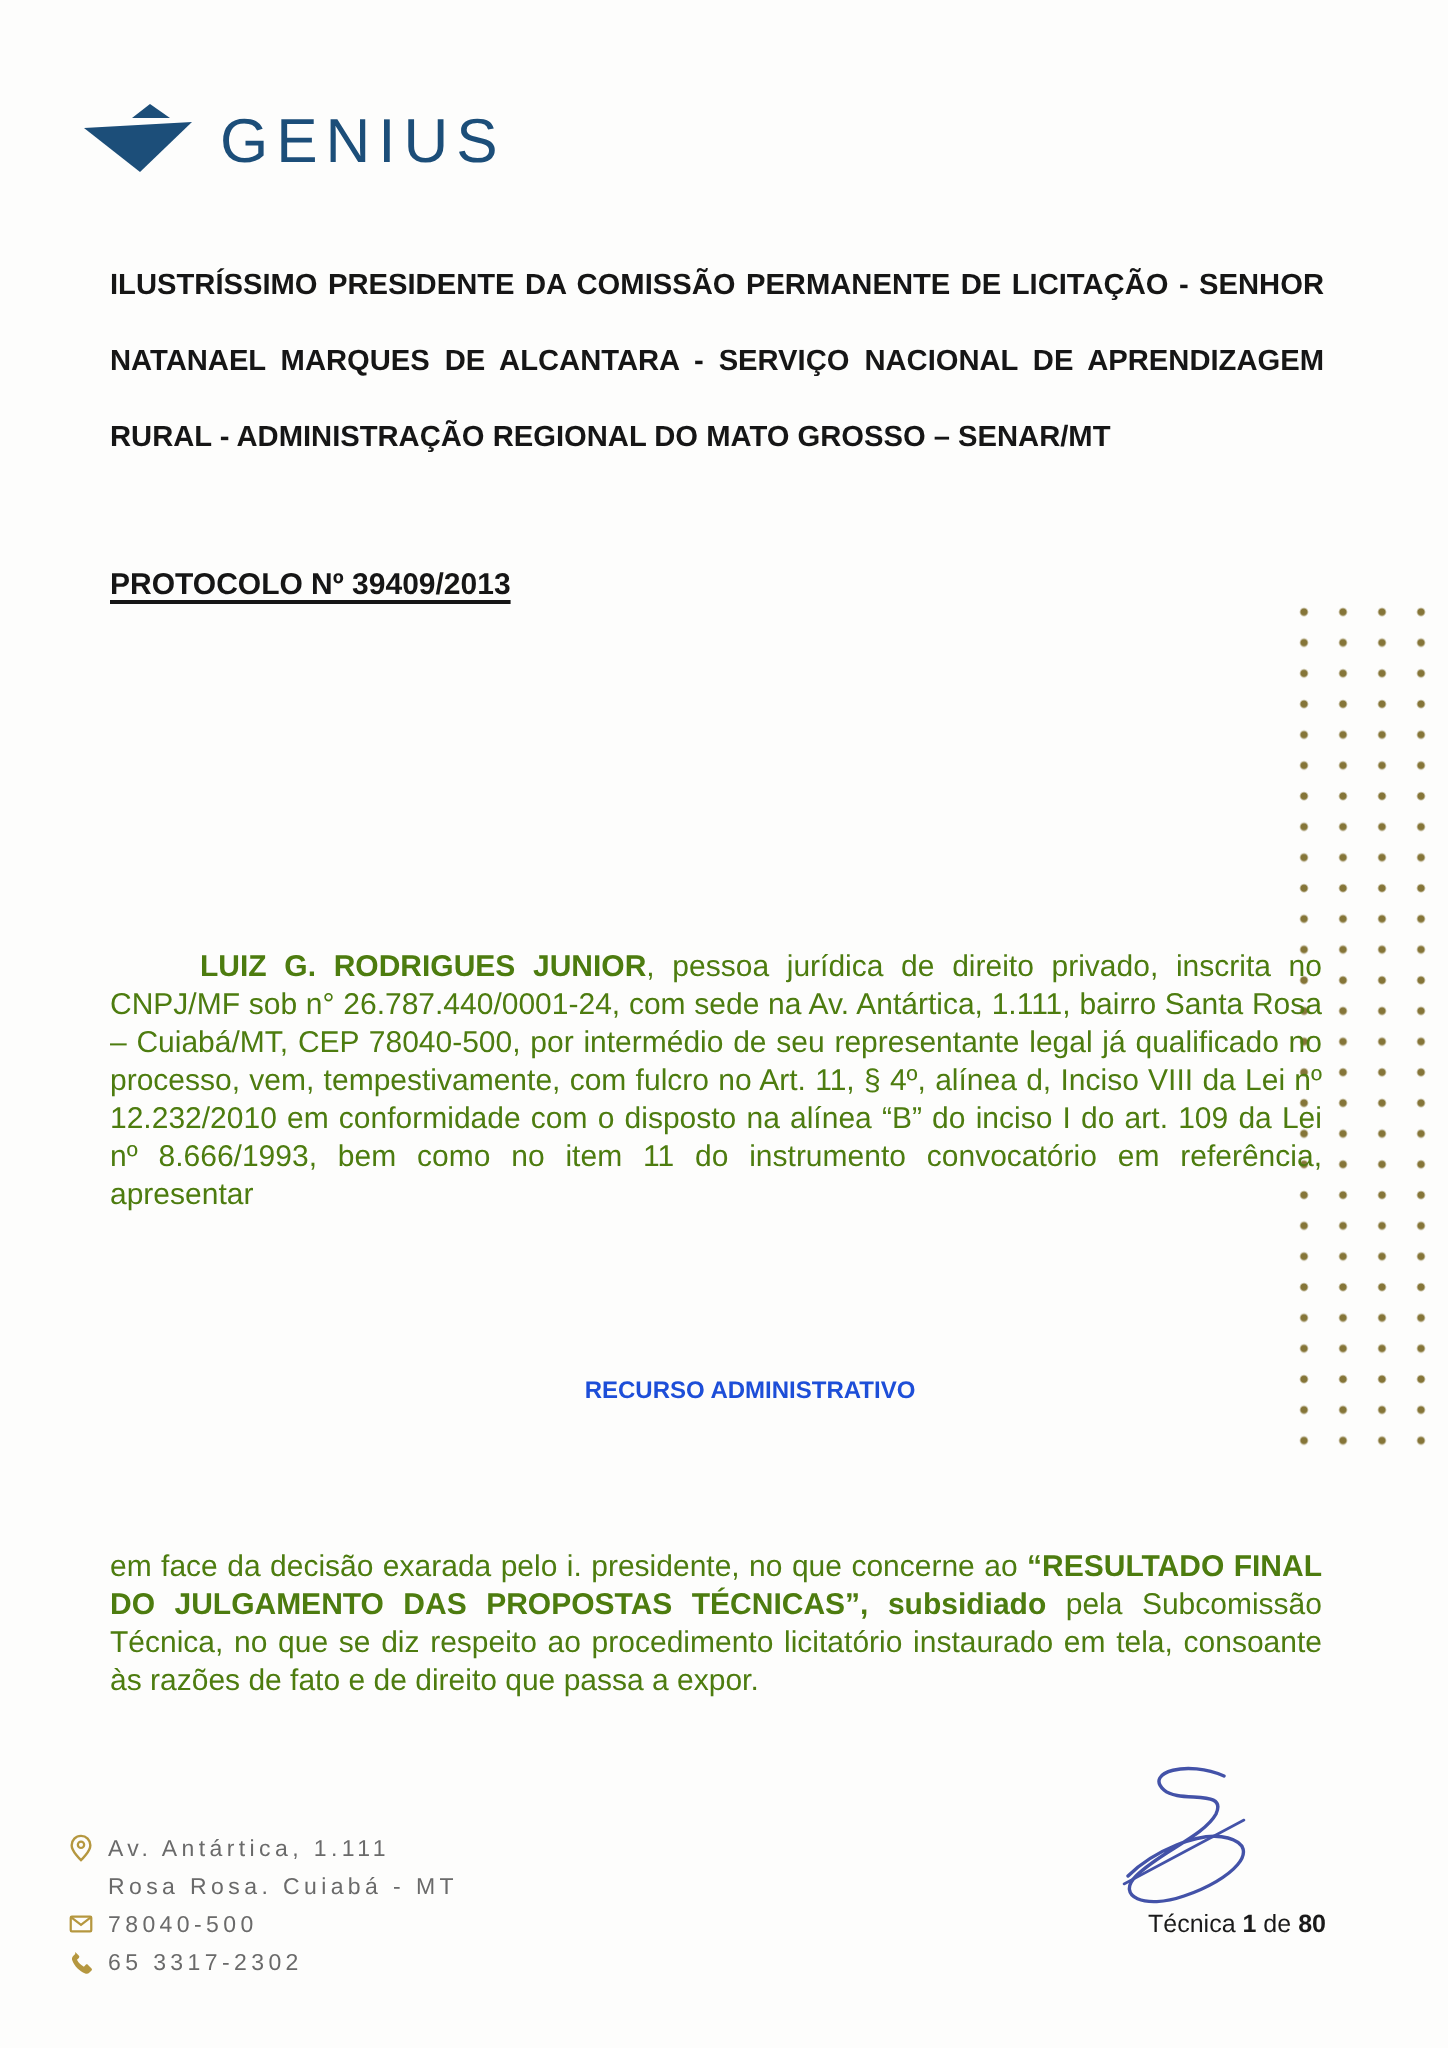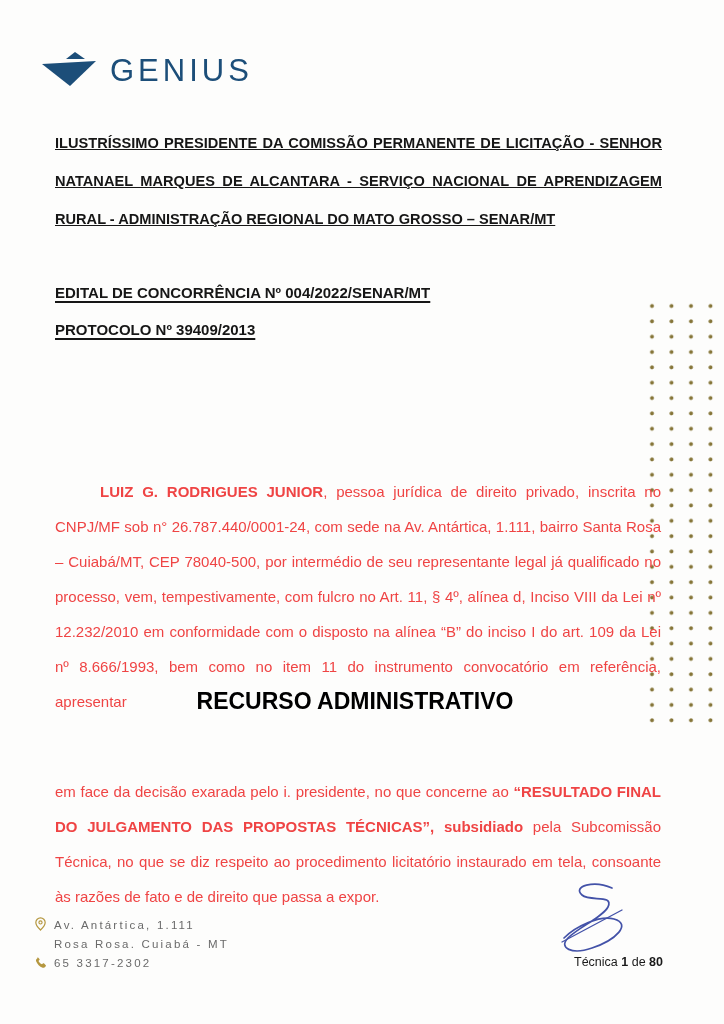--- a/index.html
+++ b/index.html
@@ -27,46 +27,46 @@
   .logo-icon polygon{fill:var(--logo-blue);}
   .logo-text{
     font-size:31px;letter-spacing:4px;color:var(--logo-blue);
     font-weight:500;
   }
 
   
   .addressee{
     position:absolute;left:55px;top:124px;width:607px;
     font-weight:bold;font-size:14.6px;line-height:38px;
-    text-align:justify;color:#161616;text-decoration:underline;
+    text-align:justify;color:#161616;
   }
 
   
   .refs{position:absolute;left:55px;top:274px;font-weight:bold;font-size:15px;line-height:37px;color:#161616;}
   .refs p{text-decoration:underline;text-underline-offset:3px;text-decoration-thickness:1.5px;}
 
   
   .dots{
     position:absolute;left:642px;top:298px;width:80px;height:430px;
     background-image:radial-gradient(circle at 10px 8px,
       var(--dot-gold) 1.5px, rgba(133,117,56,.38) 2px, transparent 2.4px);
     background-size:19.5px 15.35px;
   }
 
   
   .body-p{
     position:absolute;left:55px;width:606px;
-    font-size:15px;line-height:35px;text-align:justify;color:#ef4444;
+    font-size:15px;line-height:19px;text-align:justify;color:#4d7c0f;
   }
   .p1{top:474px;text-indent:45px;}
   .p2{top:774px;}
   .bold{font-weight:bold;}
   .doc-title{
-    position:absolute;left:52px;top:688px;width:606px;
-    text-align:center;font-weight:bold;font-size:23px;color:#000000;
+    position:absolute;left:72px;top:688px;width:606px;
+    text-align:center;font-weight:bold;font-size:12px;color:#1d4ed8;
   }
 
   
   .contact{position:absolute;left:34px;top:912px;font-size:11.5px;letter-spacing:2.2px;color:var(--footer-gray);}
   .contact-row{display:flex;align-items:flex-end;gap:7px;height:19px;}
   .contact-icon{width:13px;height:14px;flex:0 0 13px;color:var(--icon-gold);display:flex;align-items:center;}
   .contact-icon svg{width:13px;height:14px;}
 
   
   .signature{position:absolute;left:552px;top:880px;width:95px;height:75px;}
@@ -82,21 +82,20 @@
     <svg class="logo-icon" viewBox="0 0 58 38" aria-hidden="true">
       <polygon points="33,0 43,7 24,7"></polygon>
       <polygon points="0,12 54,9 28,34"></polygon>
     </svg>
     <span class="logo-text">GENIUS</span>
   </div>
 
   <p class="addressee">ILUSTRÍSSIMO PRESIDENTE DA COMISSÃO PERMANENTE DE LICITAÇÃO - SENHOR NATANAEL MARQUES DE ALCANTARA - SERVIÇO NACIONAL DE APRENDIZAGEM RURAL - ADMINISTRAÇÃO REGIONAL DO MATO GROSSO – SENAR/MT</p>
 
   <div class="refs">
-    <p>EDITAL DE CONCORRÊNCIA Nº 004/2022/SENAR/MT</p>
     <p>PROTOCOLO Nº 39409/2013</p>
   </div>
 
   <div class="dots"></div>
 
   <p class="body-p p1"><span class="bold">LUIZ G. RODRIGUES JUNIOR</span><span>, pessoa jurídica de direito privado, inscrita no CNPJ/MF sob n° 26.787.440/0001-24, com sede na Av. Antártica, 1.111, bairro Santa Rosa – Cuiabá/MT, CEP 78040-500, por intermédio de seu representante legal já qualificado no processo, vem, tempestivamente, com fulcro no Art. 11, § 4º, alínea d, Inciso VIII da Lei nº 12.232/2010 em conformidade com o disposto na alínea “B” do inciso I do art. 109 da Lei nº 8.666/1993,  bem como no item 11 do instrumento convocatório em referência, apresentar</span></p>
 
   <h1 class="doc-title">RECURSO ADMINISTRATIVO</h1>
 
   <p class="body-p p2"><span>em face da decisão exarada pelo i. presidente, no que concerne ao </span><span class="bold">“RESULTADO FINAL DO JULGAMENTO DAS PROPOSTAS TÉCNICAS”, subsidiado </span><span>pela Subcomissão Técnica, no que se diz respeito ao procedimento licitatório instaurado em tela, consoante às razões de fato e de direito que passa a expor.</span></p>
@@ -111,20 +110,29 @@
       </span>
       <span>Av. Antártica, 1.111</span>
     </div>
     <div class="contact-row">
       <span class="contact-icon"></span>
       <span>Rosa Rosa. Cuiabá - MT</span>
     </div>
     <div class="contact-row">
       <span class="contact-icon">
         <svg viewBox="0 0 13 15" aria-hidden="true">
+          <rect x="1" y="3.5" width="11" height="8" rx="0.6" fill="none" stroke="currentColor" stroke-width="1.2"></rect>
+          <path d="M1.3 4 L6.5 8 L11.7 4" fill="none" stroke="currentColor" stroke-width="1.2"></path>
+        </svg>
+      </span>
+      <span>78040-500</span>
+    </div>
+    <div class="contact-row">
+      <span class="contact-icon">
+        <svg viewBox="0 0 13 15" aria-hidden="true">
           <path d="M3.4 2.2 l2 2 c.3 .3 .25 .8 -.05 1.1 l-1 1 c.8 1.6 2.1 2.9 3.7 3.7 l1 -1 c.3 -.3 .8 -.35 1.1 -.05 l2 2 c.3 .3 .3 .8 0 1.1 l-1.1 1.1 c-.6 .6 -1.5 .8 -2.3 .5 C5.6 12.4 3 9.8 1.8 6.6 c-.3 -.8 -.1 -1.7 .5 -2.3 l1.1 -1.1 z" fill="currentColor"></path>
         </svg>
       </span>
       <span>65 3317-2302</span>
     </div>
   </div>
 
   <svg class="signature" viewBox="0 0 95 75" aria-hidden="true">
     <path d="M60 8 C42 0 20 6 30 15 C38 22 62 14 56 27 C50 38 28 46 16 58 C6 68 20 75 40 68 C64 60 80 44 62 39 C48 35 24 46 12 58" stroke-width="1.7"></path>
     <path d="M70 30 L10 62" stroke-width="1.3"></path>

